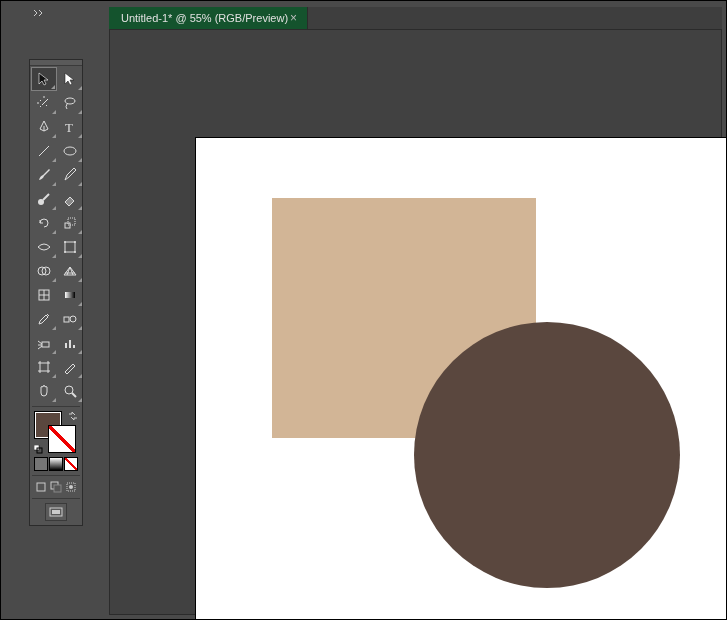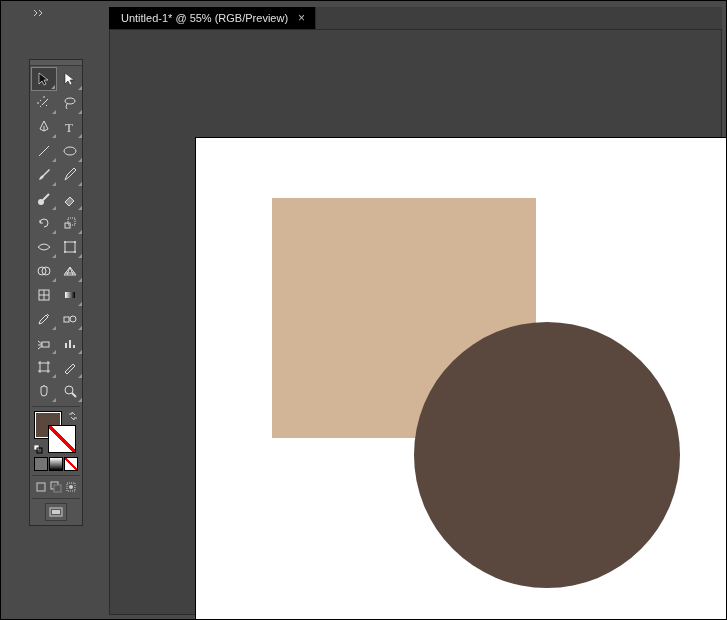--- a/index.html
+++ b/index.html
@@ -128,26 +128,26 @@
   .tabbar {
     position: absolute;
     left: 108px; top: 6px; right: 4px;
     height: 22px;
     background: #3e3e3e;
     display: flex; align-items: stretch;
   }
   .tab {
     display: flex; align-items: center;
     padding: 0 10px 0 12px;
-    background: #000000;
+    background: #14532d;
     border-right: 1px solid #2b2b2b;
     color: #e0e0e0;
     font-size: 11px;
     cursor: pointer;
-    gap: 10px;
+    gap: 2px;
   }
   .tab-close { color: #bbb; font-size: 12px; cursor: pointer; }
   
   .workarea {
     position: absolute;
     left: 108px; top: 28px; right: 4px; bottom: 4px;
     background: #414141;
     border: 1px solid #2b2b2b;
   }
   .canvas {

